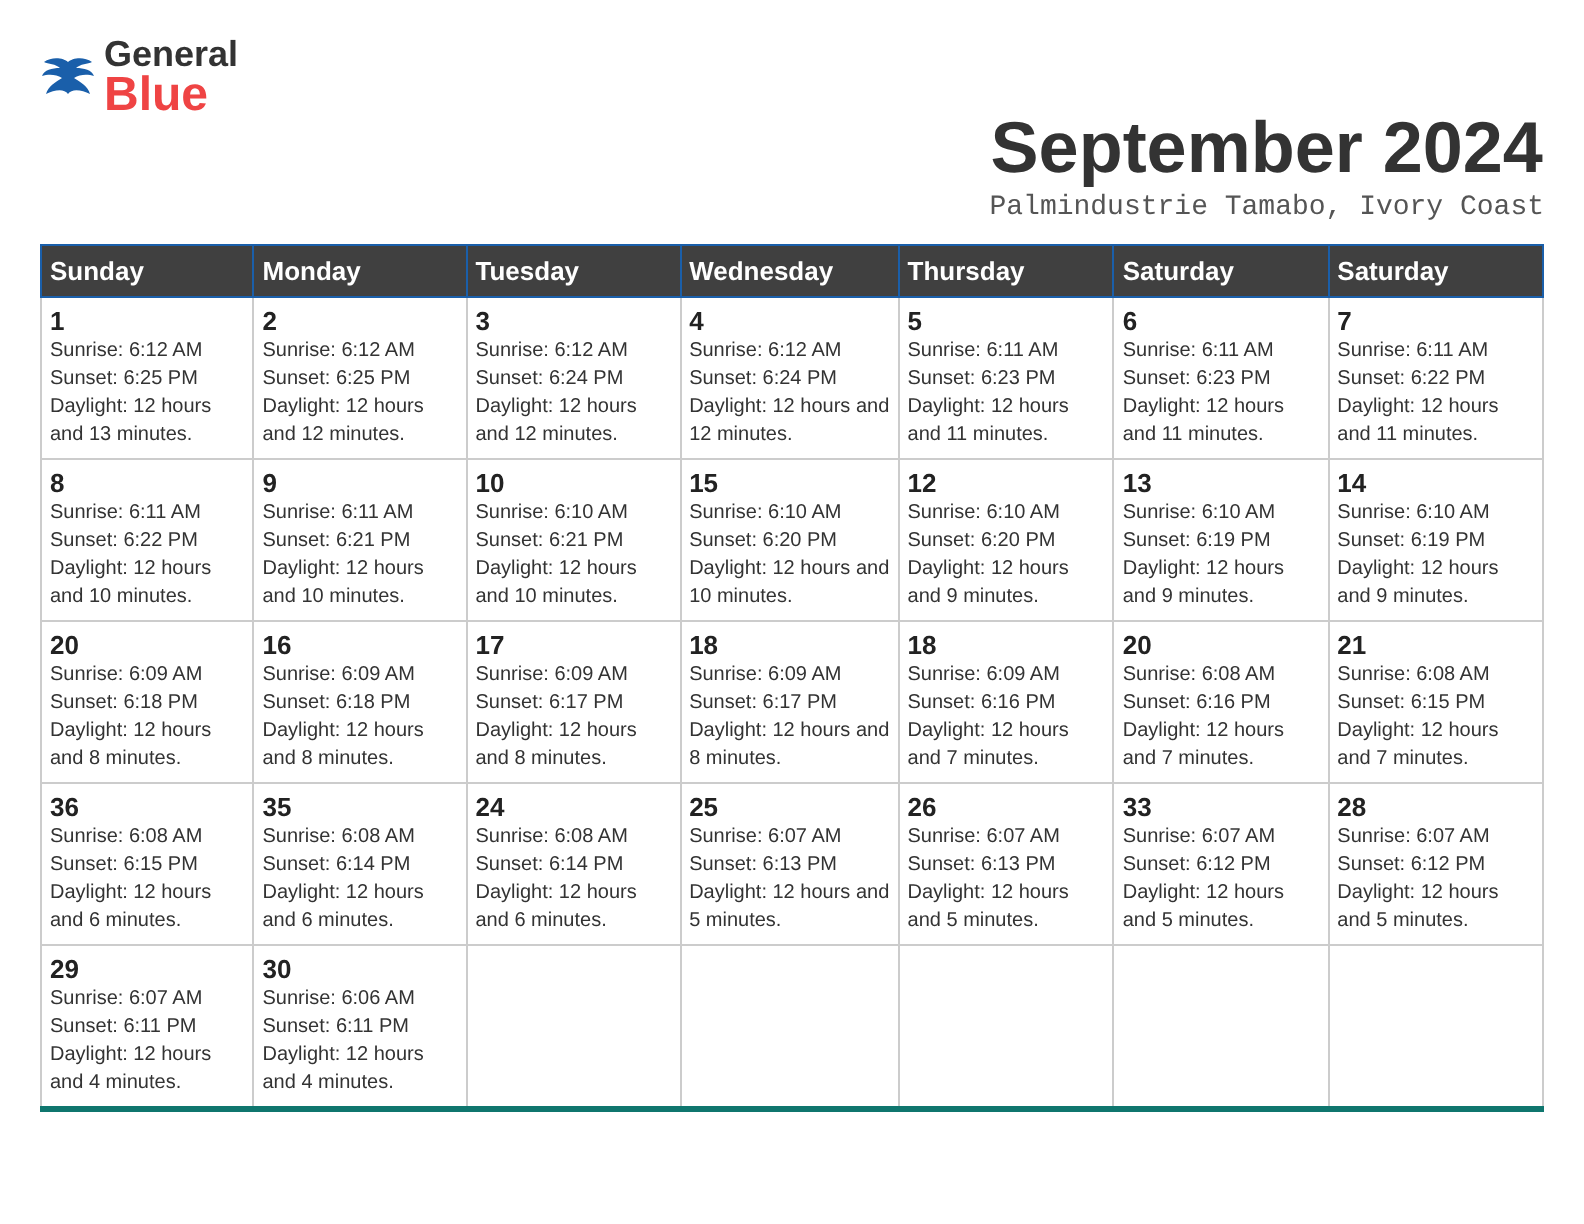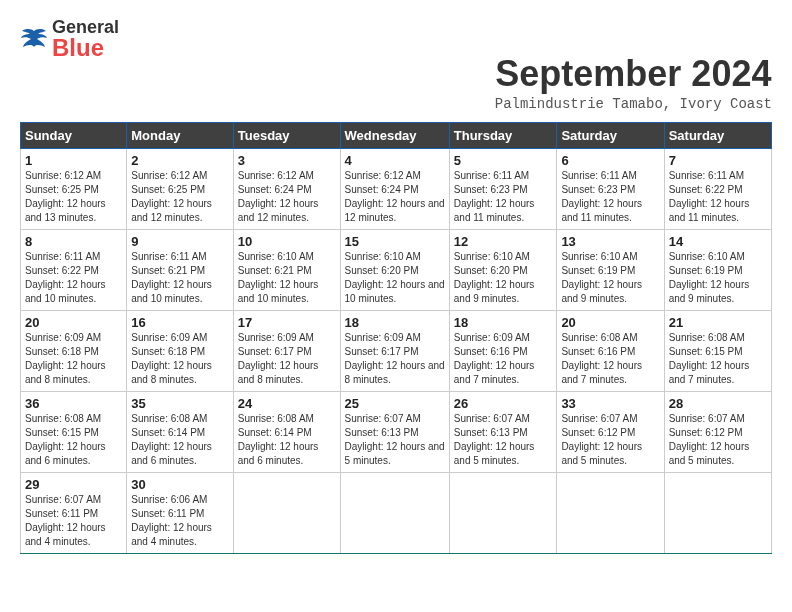--- a/index.html
+++ b/index.html
@@ -54,21 +54,21 @@
     }
     .calendar td {
       border: 1px solid #ccc;
       vertical-align: top;
       padding: 4px 4px 4px 4px;
       width: 113px;
       min-height: 80px;
       background: #fff;
     }
     .calendar tr:last-child td {
-      border-bottom: 1px solid #0f766e;
+      border-bottom: 3px solid #0f766e;
     }
     .day-num {
       font-size: 13px;
       font-weight: bold;
       color: #222;
       display: block;
       margin-bottom: 1px;
     }
     .day-info {
       font-size: 10px;

